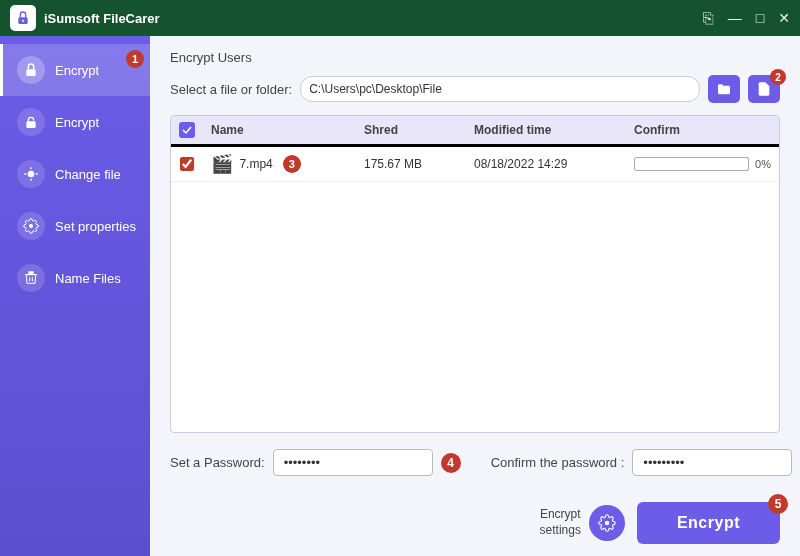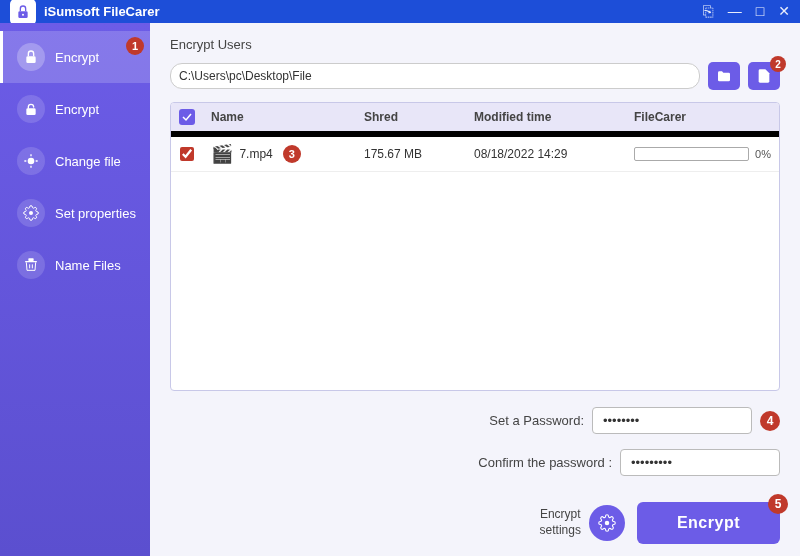--- a/index.html
+++ b/index.html
@@ -2,22 +2,22 @@
 <html><head>
   <meta charset="utf-8">
   <style>
     * { box-sizing: border-box; margin: 0; padding: 0; }
     body { width: 800px; height: 556px; font-family: 'Segoe UI', Arial, sans-serif; overflow: hidden; background: #f0f0f0; }
 
     .app-window { width: 800px; height: 556px; display: flex; flex-direction: column; }
 
     
     .title-bar {
-      background: #1d4ed8;
-      height: 23px;
+      background: #14532d;
+      height: 36px;
       display: flex;
       align-items: center;
       justify-content: space-between;
       padding: 0 10px;
       flex-shrink: 0;
     }
     .title-bar-left { display: flex; align-items: center; gap: 8px; }
     .app-icon-box {
       width: 26px; height: 26px; background: white; border-radius: 5px;
       display: flex; align-items: center; justify-content: center;
@@ -101,21 +101,21 @@
       display: flex; align-items: center; justify-content: center;
     }
 
     
     .file-table-container {
       margin: 0 20px; border: 1px solid #c8c8e8; border-radius: 4px;
       background: white; flex: 1; overflow: hidden; display: flex; flex-direction: column;
     }
     .file-table-header {
       display: grid; grid-template-columns: 32px 1fr 110px 160px 1fr;
-      background: #e8e6f8; border-bottom: 6px solid #000000;
+      background: #e8e6f8; border-bottom: 3px solid #000000;
       padding: 6px 0;
     }
     .col-header {
       font-size: 12px; color: #444; font-weight: 600; padding: 0 8px;
       display: flex; align-items: center;
     }
     .col-check { justify-content: center; }
     .file-table-body { flex: 1; overflow-y: auto; }
     .file-row {
       display: grid; grid-template-columns: 32px 1fr 110px 160px 1fr;
@@ -132,23 +132,22 @@
     }
     .progress-cell { display: flex; align-items: center; gap: 6px; padding: 0 8px; }
     .progress-bar-bg {
       flex: 1; height: 14px; border: 1px solid #aaa; border-radius: 2px; background: white;
     }
     .progress-bar-fill { height: 100%; background: #6c5ce7; border-radius: 1px; }
     .progress-pct { font-size: 11px; color: #555; white-space: nowrap; }
 
     
     .password-row {
-      display: flex; align-items: flex-end; gap: 15px;
+      display: flex; align-items: center; gap: 30px;
       padding: 16px 20px;
-      flex-direction: column;
     }
     .pw-group { display: flex; align-items: center; gap: 8px; }
     .pw-label { font-size: 13px; color: #444; white-space: nowrap; }
     .pw-input {
       border: 1px solid #bbb; border-radius: 4px; padding: 5px 10px;
       font-size: 13px; color: #333; width: 160px; outline: none;
       background: white;
     }
     .pw-badge {
       width: 20px; height: 20px; border-radius: 50%;
@@ -264,20 +263,21 @@
         </div>
         <span>Name Files</span>
       </div>
     </div>
 
     <div class="content">
 
       <div class="content-header">Encrypt Users</div>
 
       <div class="file-selector-row">
+        <span class="file-selector-label">Select a file or folder:</span>
         <input class="file-path-input" type="text" value="C:\Users\pc\Desktop\File" style="">
         <div style="position:relative;">
           <button class="file-btn folder">
             <svg viewBox="0 0 24 24">
                 <path d="M3 7a2 2 0 012-2h4l2 2h8a2 2 0 012 2v9a2 2 0 01-2 2H5a2 2 0 01-2-2V7z"></path>
               </svg>
           </button>
         </div>
         <div style="position:relative;">
           <button class="file-btn doc">
@@ -295,21 +295,21 @@
           <div class="col-header col-check">
             <div class="custom-check">
               <svg viewBox="0 0 10 10">
                   <polyline points="1,5 4,8 9,2" stroke="white" stroke-width="1.5" fill="none"></polyline>
                 </svg>
             </div>
           </div>
           <div class="col-header">Name</div>
           <div class="col-header">Shred</div>
           <div class="col-header">Modified time</div>
-          <div class="col-header">FileCarer</div>
+          <div class="col-header">Confirm</div>
         </div>
         <div class="file-table-body">
           <div class="file-row">
             <div class="cell cell-check">
               <input type="checkbox" class="row-check" checked="" style="accent-color: rgb(192, 57, 43);">
             </div>
             <div class="cell cell-name">
               <span class="file-icon">🎬</span>
               <span>7.mp4</span>
               <div class="row-badge">3</div>

